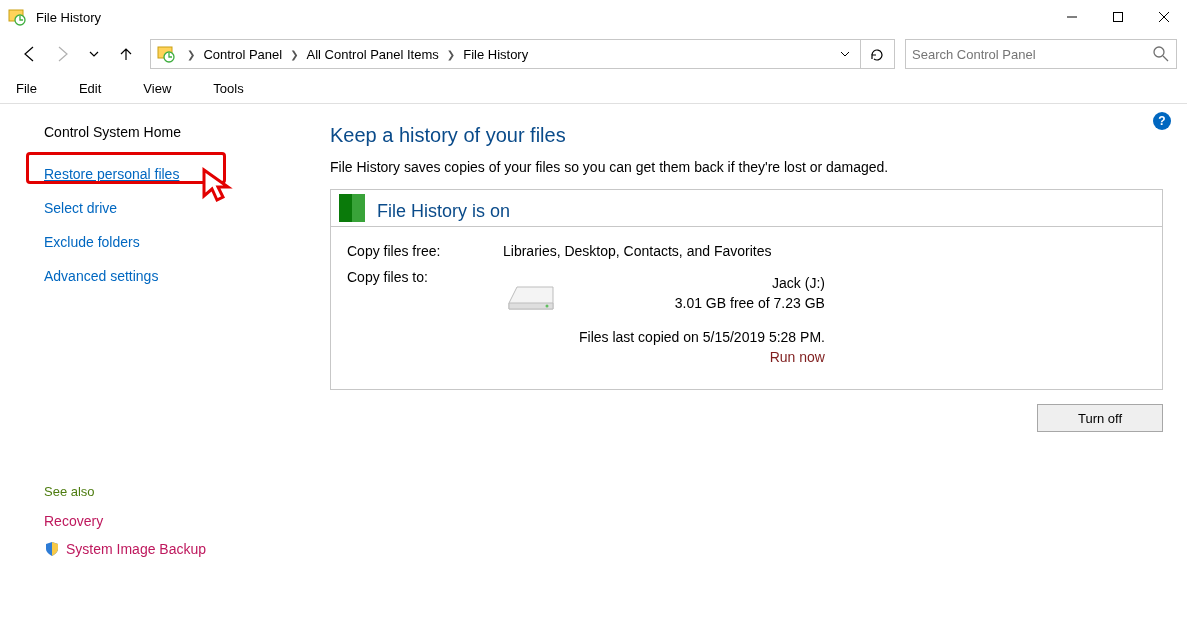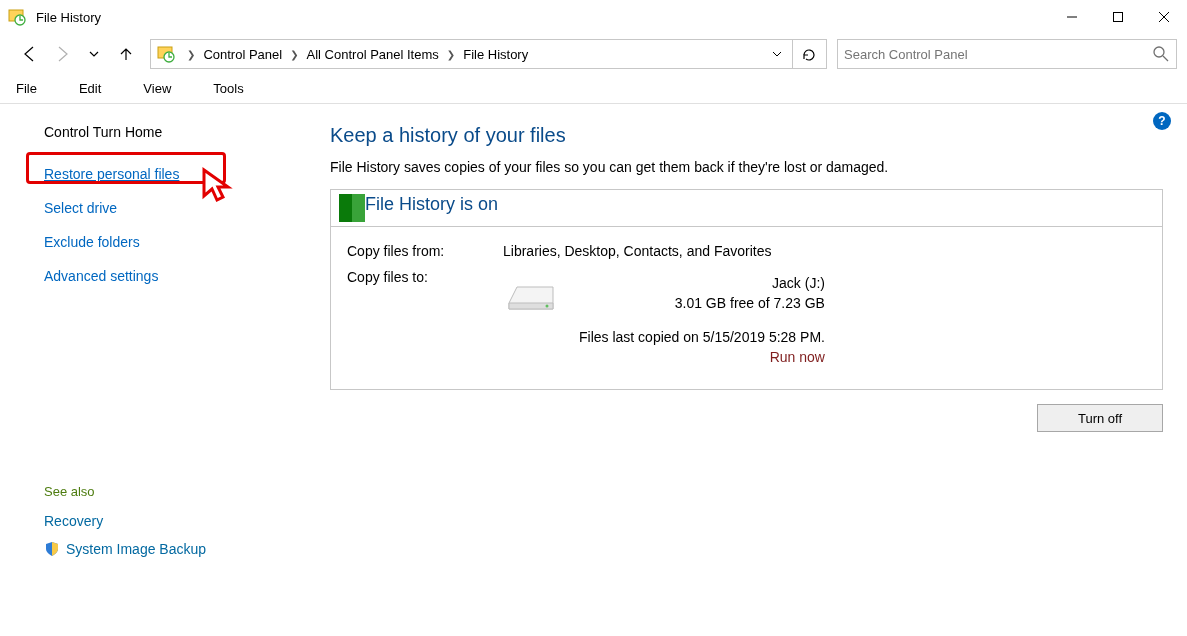--- a/index.html
+++ b/index.html
@@ -18,53 +18,53 @@
   .nav-btn { width: 28px; height: 28px; display:flex; align-items:center; justify-content:center; cursor:default; color:#000; }
   .nav-btn.disabled { color:#b0b0b0; }
   .nav-btn svg { stroke:currentColor; fill:none; stroke-width:1.2; }
   .addr-box { flex: 1 1 auto; height: 30px; border:1px solid #c7c7c7; display:flex; align-items:center; margin-left:6px; padding:0 2px 0 6px; }
   .addr-icon { width:18px; height:18px; margin-right:8px;}
   .crumb { padding:0 4px; cursor:default; font-size:13px;}
   .crumb-sep { padding:0 4px; color:#555; font-size:10px;}
   .addr-right { margin-left:auto; display:flex; align-items:center; gap:2px; }
   .addr-btn { width:26px; height:26px; display:flex; align-items:center; justify-content:center;}
   .refresh-box { border-left:1px solid #c7c7c7; width:32px; height:30px; display:flex; align-items:center; justify-content:center;}
-  .search-box { width:340px; height:30px; border:1px solid #c7c7c7; display:flex; align-items:center; margin-left:6px; padding:0 6px;}
+  .search-box { width:272px; height:30px; border:1px solid #c7c7c7; display:flex; align-items:center; margin-left:6px; padding:0 6px;}
   .search-input { flex:1; border:none; outline:none; font-size:13px; color:#555; background:transparent;}
   .search-icon { width:18px; height:18px; color:#555; }
 
   
   .menu-bar { height:30px; border-bottom:1px solid #e0e0e0; display:flex; align-items:center; padding:0 10px; gap:30px; font-size:13px;}
   .menu-item { padding:2px 6px; cursor:default;}
 
   
   .body-area { display:flex; position:relative; height:calc(636px - 34px - 40px - 30px);}
   .help-icon { position:absolute; top:8px; right:16px; width:18px; height:18px; border-radius:50%; background:#0067c0; color:#fff; font-size:12px; display:flex; align-items:center; justify-content:center; font-weight:bold; cursor:default;}
 
   
   .sidebar { width:310px; padding:20px 0 0 44px;}
   .side-link { color:#0067c0; font-size:14px; margin-bottom:18px; cursor:default;}
   .side-link.home { color:#000; margin-bottom:26px;}
   .side-link.underline { text-decoration:underline;}
   .see-also { margin-top:200px;}
   .see-also .label { color:#4d7c0f; font-size:13px; margin-bottom:14px;margin-top:12px;}
-  .see-also-item { display:flex; align-items:center; gap:6px; color:#0369a1; font-size:14px; margin-bottom:12px; cursor:default;}
+  .see-also-item { display:flex; align-items:center; gap:6px; color:#be185d; font-size:14px; margin-bottom:12px; cursor:default;}
   .shield-icon { width:16px; height:16px;}
   
   
   .highlight-box { position:absolute; left:26px; top:48px; width:200px; height:32px; border:3px solid #e20000; border-radius:4px;}
   .cursor-annot { position:absolute; left:198px; top:62px; width:40px; height:40px; pointer-events:none;}
   .cursor-annot svg { stroke:#e20000; fill:#fff; stroke-width:3;}
 
   
   .main { flex:1; padding:20px 24px 8px 20px;}
   .main-heading { color:#0a4b8a; font-size:20px; font-weight:400; margin-bottom:12px;}
   .main-desc { font-size:14px; color:#000; margin-bottom:14px;}
   .status-panel { border:1px solid #c7c7c7;}
-  .status-header { display:flex; align-items:flex-start; padding:4px 8px; border-bottom:1px solid #c7c7c7;}
+  .status-header { display:flex; align-items:flex-end; gap:12px; padding:4px 8px; border-bottom:1px solid #c7c7c7;}
   .status-square { width:26px; height:28px; background:linear-gradient(90deg,#0a7a0a 50%,#39a339 50%);}
   .status-title { color:#0a4b8a; font-size:18px;}
   .status-body { padding:16px 16px 20px 16px; display:flex; gap:26px;}
   .labels-col { width:130px;}
   .labels-col div { font-size:14px; margin-bottom:10px;}
   .content-col { flex:1;}
   .src-line { font-size:14px; margin-bottom:16px;}
   .drive-row { display:flex; align-items:flex-start; gap:20px; margin-top:6px;}
   .drive-icon { width:56px; height:36px; margin-top:6px;}
   .drive-info div { font-size:14px; margin-bottom:4px;text-align:right;}
@@ -167,21 +167,21 @@
   <span class="menu-item">File</span>
   <span class="menu-item">Edit</span>
   <span class="menu-item">View</span>
   <span class="menu-item">Tools</span>
 </div>
 
 <div class="body-area">
   <div class="help-icon">?</div>
 
   <div class="sidebar" style="position:relative;">
-    <div class="side-link home">Control Turn Home</div>
+    <div class="side-link home">Control System Home</div>
     <div class="side-link underline">Restore personal files</div>
     <div class="side-link">Select drive</div>
     <div class="side-link">Exclude folders</div>
     <div class="side-link">Advanced settings</div>
 
     <div class="see-also">
       <div class="label">See also</div>
       <div class="see-also-item">
         <span>Recovery</span>
       </div>
@@ -208,21 +208,21 @@
     <div class="main-heading">Keep a history of your files</div>
     <div class="main-desc">File History saves copies of your files so you can get them back if they're lost or damaged.</div>
 
     <div class="status-panel">
       <div class="status-header">
         <div class="status-square"></div>
         <div class="status-title">File History is on</div>
       </div>
       <div class="status-body">
         <div class="labels-col">
-          <div>Copy files from:</div>
+          <div>Copy files free:</div>
           <div>Copy files to:</div>
         </div>
         <div class="content-col">
           <div class="src-line">Libraries, Desktop, Contacts, and Favorites</div>
           <div class="drive-row">
             <span class="drive-icon">
               <svg viewBox="0 0 56 36">
                   <path d="M6 22 L14 6 L50 6 L50 28 L6 28 Z" fill="#f4f4f4" stroke="#bdbdbd"></path>
                   <path d="M6 22 L50 22 L50 28 L6 28 Z" fill="#dedede" stroke="#bdbdbd"></path>
                   <circle cx="44" cy="25" r="1.5" fill="#5fbf5f"></circle>

